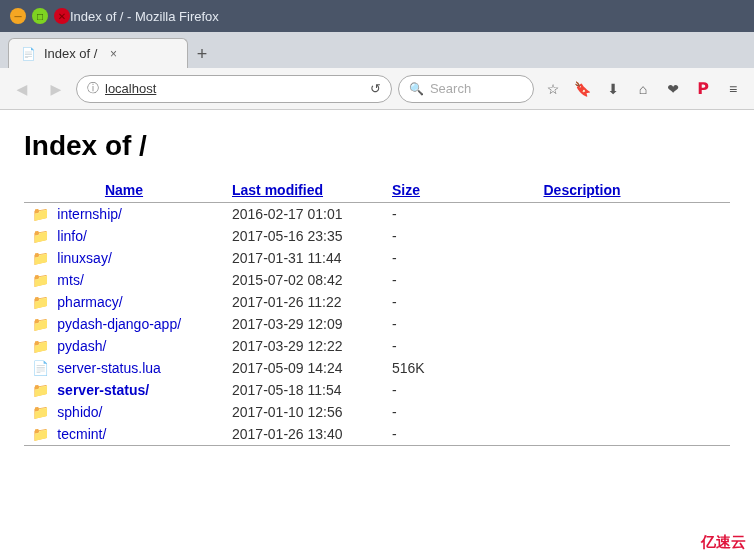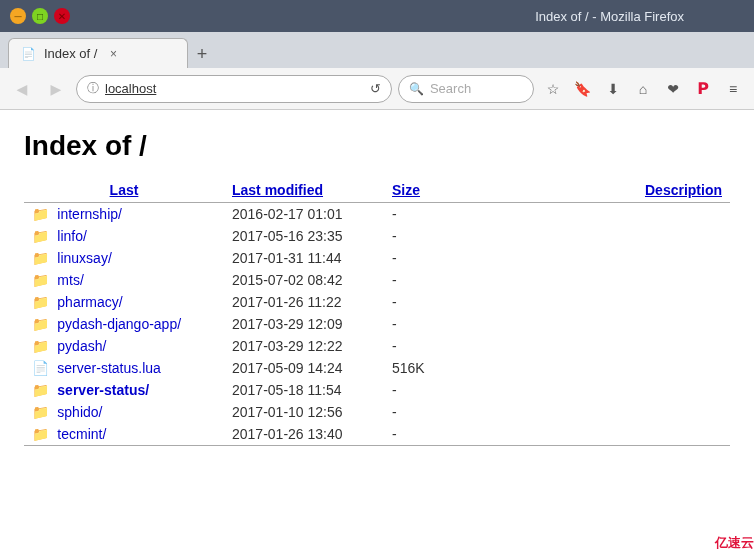--- a/index.html
+++ b/index.html
@@ -9,21 +9,21 @@
     .title-bar {
       background: #4a5568;
       height: 32px;
       display: flex;
       align-items: center;
       justify-content: space-between;
       padding: 0 10px;
       color: #e2e8f0;
       font-size: 13px;
     }
-    .title-bar-title { flex: 1; text-align: right; }
+    .title-bar-title { flex: 1; text-align: left; }
     .title-bar-btn {
       width: 16px; height: 16px; border-radius: 50%; border: none; cursor: pointer;
       display: flex; align-items: center; justify-content: center; font-size: 10px;
     }
     .btn-minimize { background: #f5a623; color: #7a4e00; }
     .btn-maximize { background: #7ed321; color: #2d5000; }
     .btn-close { background: #d0021b; color: #7a0000; }
 
     
     .tab-bar {
@@ -134,22 +134,22 @@
       background: white;
       border-top: 1px solid #aaa;
       padding: 8px 24px;
       font-size: 13px;
       font-style: italic;
       color: #333;
     }
     .watermark {
       position: fixed;
       bottom: 8px;
-      right: 0;
-      font-size: 13px;
+      right: 8px;
+      font-size: 15px;
       color: #e0143c;
       font-weight: bold;
     }
   </style>
 </head>
 <body>
 
 <div class="title-bar">
   <div style="width:60px; display:flex; gap:6px;">
     <button class="title-bar-btn btn-minimize">─</button>
@@ -212,29 +212,29 @@
   </div>
 </div>
 
 <div class="page-content">
   <h1 class="page-title">Index of /</h1>
 
   <table class="file-table">
     <thead>
       <tr>
         <th style="text-align:center; width:200px;">
-          <a href="#" class="file-link">Last</a>
+          <a href="#" class="file-link">Name</a>
         </th>
         <th style="text-align:left; width:160px;">
           <a href="#" class="file-link">Last modified</a>
         </th>
         <th style="text-align:left; width:50px;">
           <a href="#" class="file-link">Size</a>
         </th>
-        <th style="text-align:right;margin-left:24px;">
+        <th style="text-align:center;margin-left:24px;">
           <a href="#" class="file-link">Description</a>
         </th>
       </tr>
     </thead>
     <tbody id="file-tbody">
     <tr>
           <td colspan="4" style="border-top:1px solid #aaa; padding:0; height:0;"></td>
         </tr>
         <tr>
       <td style="white-space:nowrap;margin-left:16px;">

